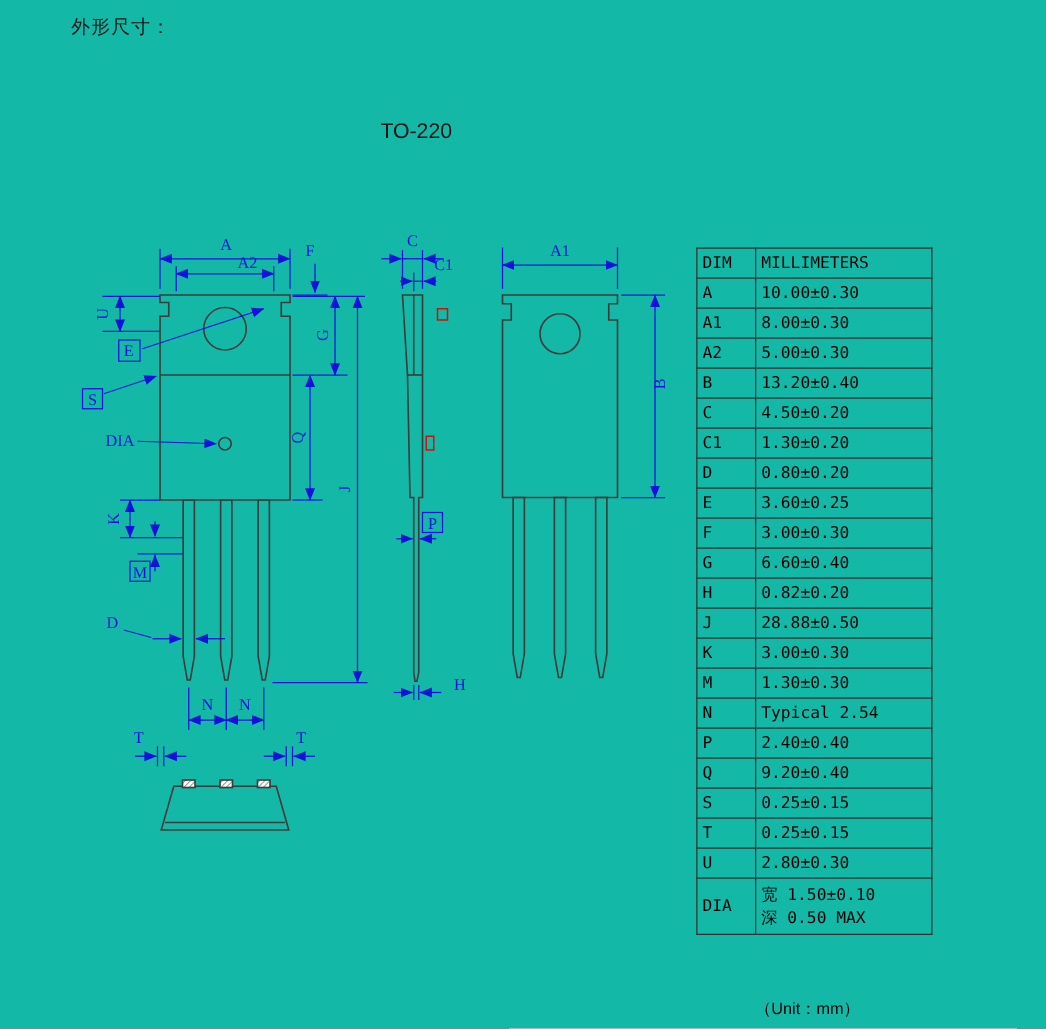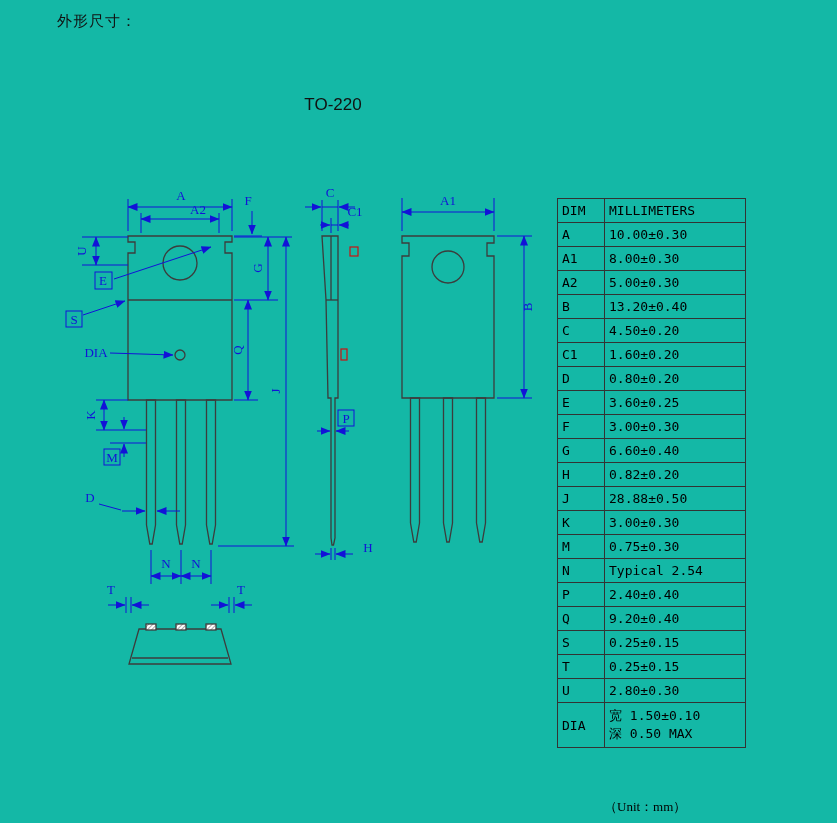--- a/index.html
+++ b/index.html
@@ -39,21 +39,21 @@
     text-align:left;
     height:21px;
     white-space:nowrap;
     font-weight:normal;
   }
   .dim-table .col-dim{width:38px;}
   .dim-table .col-mm{width:132px;}
   .dim-table td.mm2cell{height:42px;}
   .unit-note{
     position:absolute;left:604px;top:798px;
-    font-family:Liberation Serif, serif;
+    font-family:Liberation Sans, sans-serif;
     font-size:13px;color:#000;text-align:right;
   }
 </style>
 </head>
 <body>
 
 <div class="page">
 
   <div class="heading-cn">外形尺寸：</div>
   <div class="pkg-title">TO-220</div>
@@ -250,21 +250,21 @@
       <tr>
           <td>B</td>
           <td>13.20±0.40</td>
         </tr>
       <tr>
           <td>C</td>
           <td>4.50±0.20</td>
         </tr>
       <tr>
           <td>C1</td>
-          <td>1.60±0.20</td>
+          <td>1.30±0.20</td>
         </tr>
       <tr>
           <td>D</td>
           <td>0.80±0.20</td>
         </tr>
       <tr>
           <td>E</td>
           <td>3.60±0.25</td>
         </tr>
       <tr>
@@ -282,21 +282,21 @@
       <tr>
           <td>J</td>
           <td>28.88±0.50</td>
         </tr>
       <tr>
           <td>K</td>
           <td>3.00±0.30</td>
         </tr>
       <tr>
           <td>M</td>
-          <td>0.75±0.30</td>
+          <td>1.30±0.30</td>
         </tr>
       <tr>
           <td>N</td>
           <td>Typical 2.54</td>
         </tr>
       <tr>
           <td>P</td>
           <td>2.40±0.40</td>
         </tr>
       <tr>

